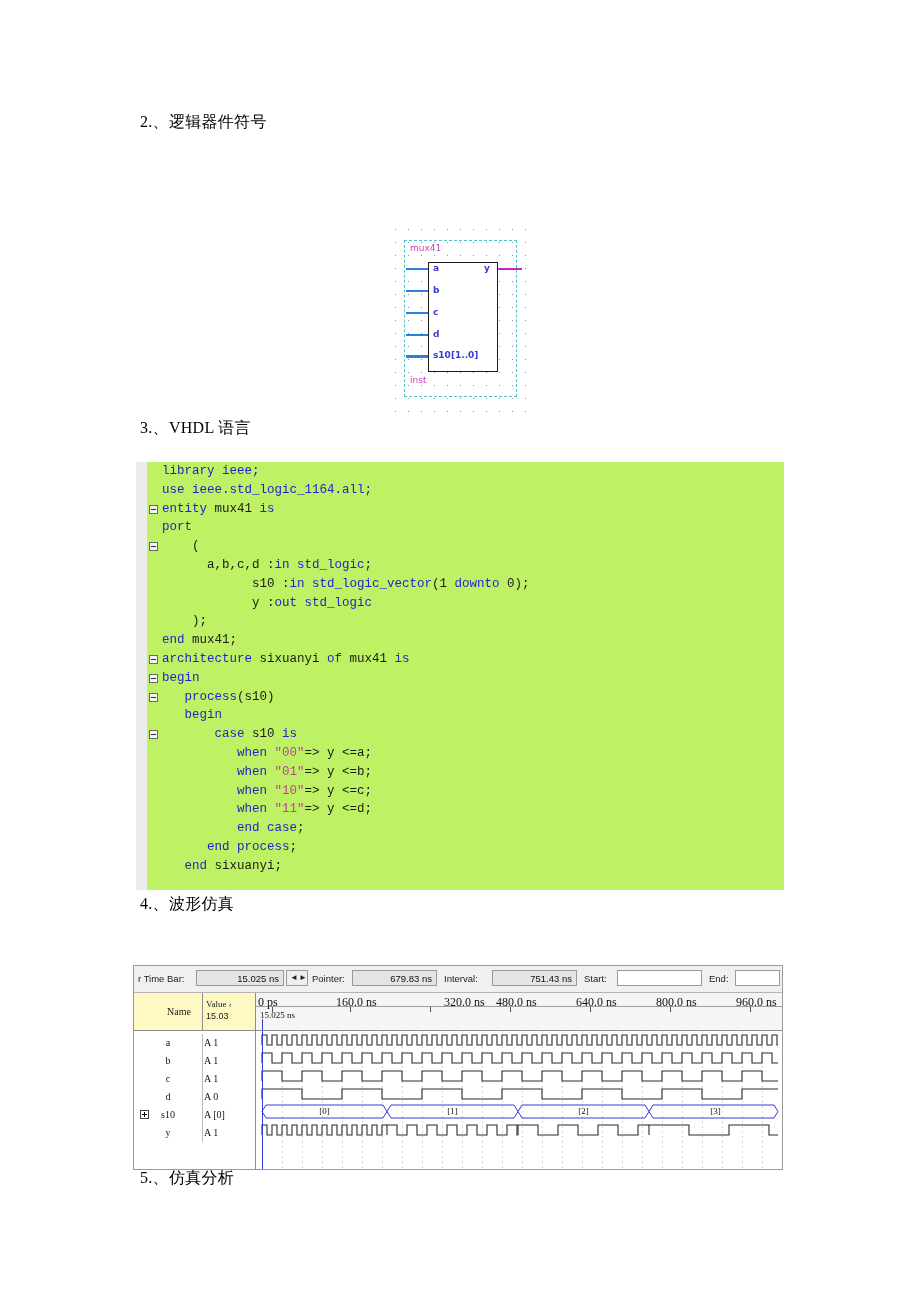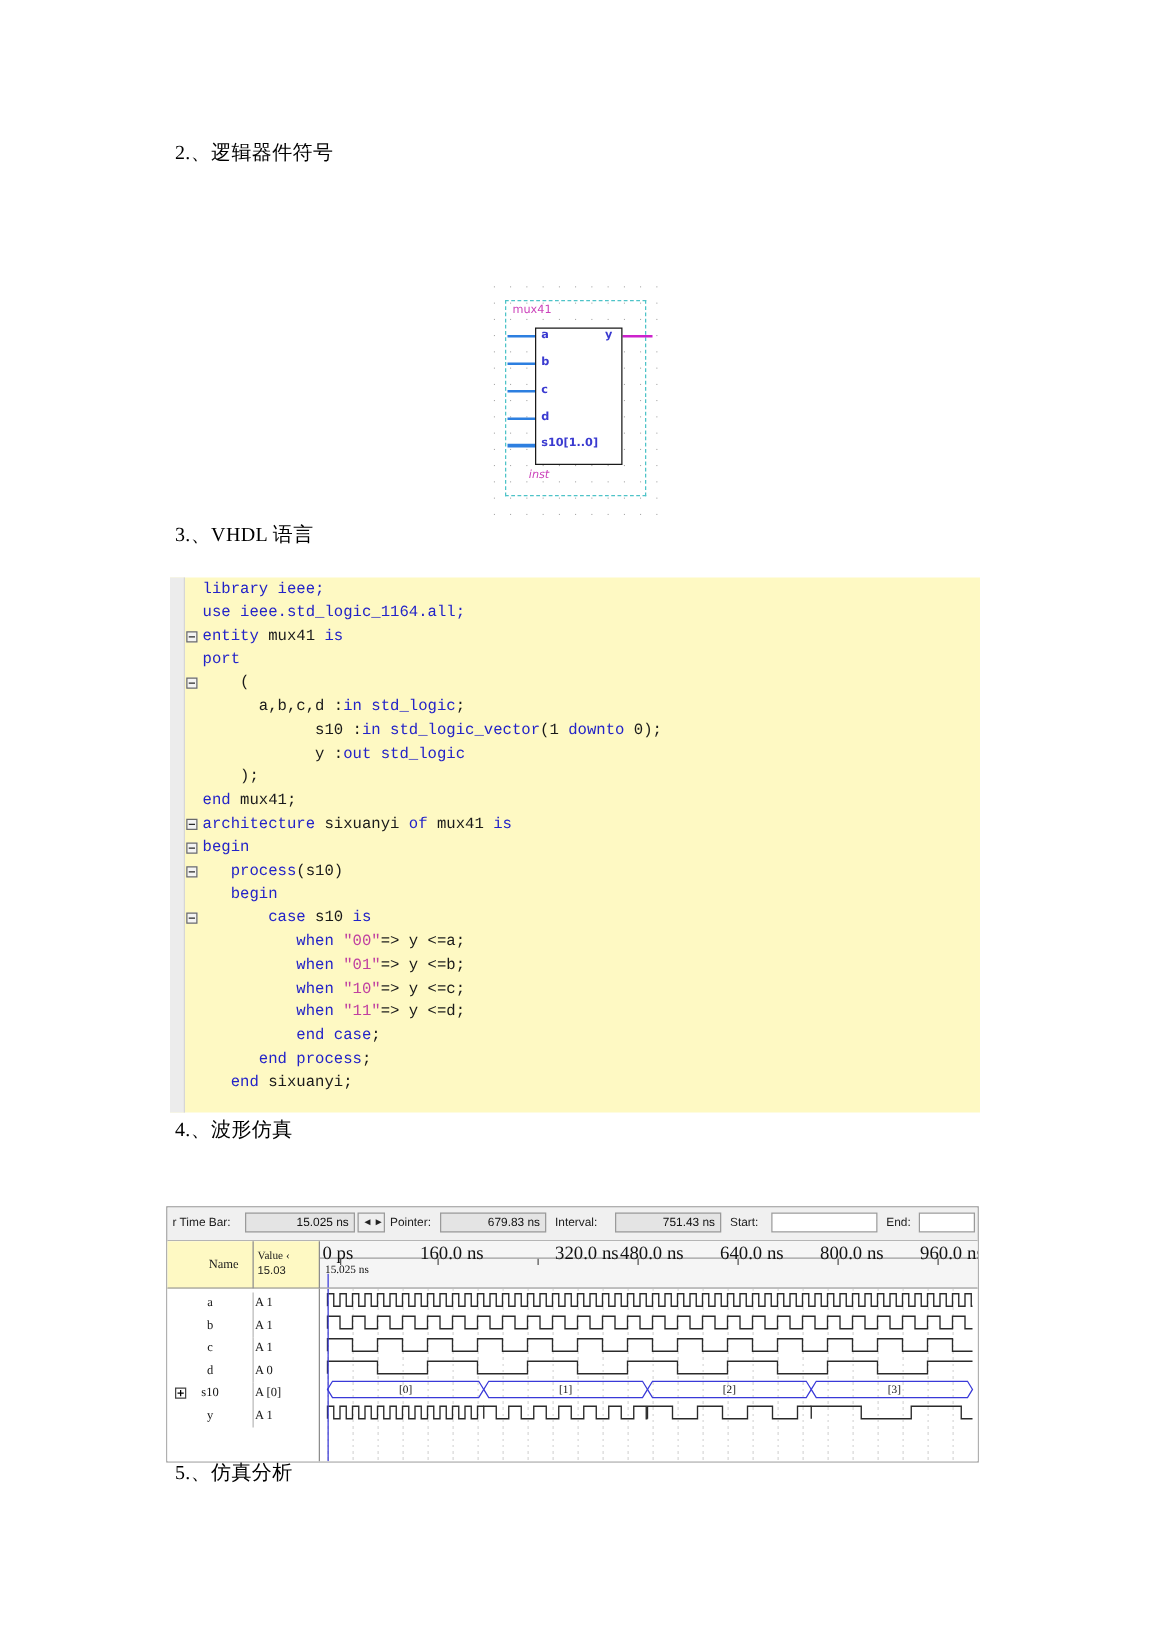--- a/index.html
+++ b/index.html
@@ -39,38 +39,37 @@
   .sym-body{
     position:absolute;left:41px;top:41px;width:70px;height:110px;
     border:1.4px solid #1a1a1a;background:#fff;box-sizing:border-box;
   }
   .sym-title{
     position:absolute;left:23px;top:22px;
     font-family:"DejaVu Sans",sans-serif;font-size:9px;color:#cc44bb;
     white-space:nowrap;
   }
   .sym-inst{
-    position:absolute;left:36px;top:154px;
+    position:absolute;left:23px;top:154px;
     font-family:"DejaVu Sans",sans-serif;font-size:9px;color:#cc44bb;
     white-space:nowrap;
-    font-style:italic;
   }
   .pin-label{
     position:absolute;
     font-family:"DejaVu Sans",sans-serif;font-size:9px;color:#3a3ad0;
     white-space:nowrap;font-weight:bold;
   }
   .wire-in{position:absolute;height:1.6px;background:#2d7fe0;left:19px;width:24px;}
   .wire-bus{position:absolute;height:3.2px;background:#2d7fe0;left:19px;width:24px;}
   .wire-out{position:absolute;height:1.6px;background:#cc22cc;left:109px;width:26px;}
 
   
   .codewrap{
     position:absolute;left:136px;top:462px;width:648px;height:428px;
-    background:#fef9c3;
+    background:#bef264;
   }
   .code-gutter{
     position:absolute;left:0;top:0;width:11px;height:428px;
     background:#ececec;border-right:1px solid #d6d6d6;
   }
   .code-fold{
     position:absolute;left:13px;width:9px;height:9px;
     border:1px solid #6a6a6a;background:#f4f4f4;box-sizing:border-box;
   }
   .code-fold:after{
@@ -167,21 +166,21 @@
   .expander:before{content:"";position:absolute;left:1px;top:3px;width:5px;height:1px;background:#000;}
   .expander:after{content:"";position:absolute;left:3px;top:1px;width:1px;height:5px;background:#000;}
 
   .rulerbox{
     position:absolute;left:122px;top:0;width:526px;height:38px;
     background:#f5f5f5;border-bottom:1px solid #8d8d8d;box-sizing:border-box;
     overflow:hidden;
   }
   .rtick{
     position:absolute;top:2px;font-family:"Liberation Serif",serif;
-    font-size:15px;color:#111;white-space:nowrap;
+    font-size:12px;color:#111;white-space:nowrap;
   }
   .rtickmark{position:absolute;top:14px;width:1px;height:5px;background:#555;}
   .curlabel{
     position:absolute;left:4px;top:17px;font-family:"Liberation Serif",serif;
     font-size:9px;color:#111;white-space:nowrap;
   }
   .rulerdiv{position:absolute;left:0;top:13px;width:526px;height:1px;background:#9e9e9e;}
 
   .plot{
     position:absolute;left:122px;top:38px;width:526px;height:138px;

